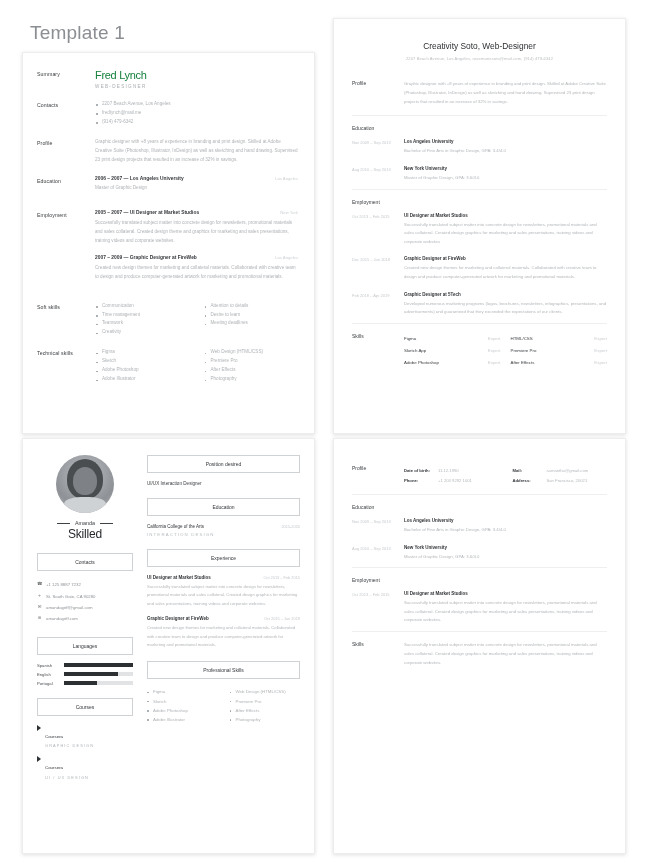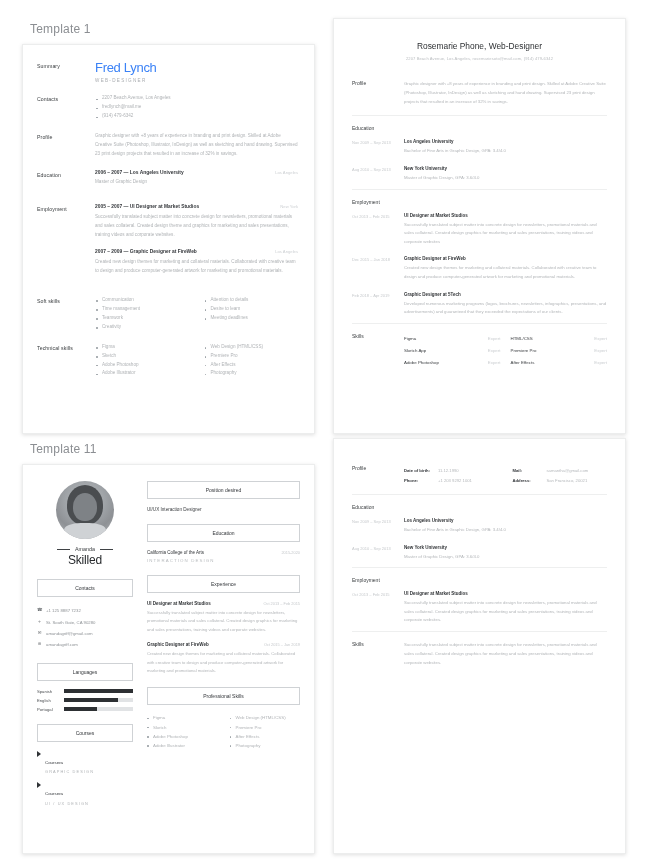--- a/index.html
+++ b/index.html
@@ -13,37 +13,37 @@
     width: 648px; height: 864px;
     padding: 18px 22px 10px 22px;
     display: grid;
     grid-template-columns: 1fr 1fr;
     grid-template-rows: 1fr 1fr;
     column-gap: 18px;
     row-gap: 4px;
   }
   .cell { display: flex; flex-direction: column; }
   .cell-title {
-    font-size: 12px; color: #8b8e92; font-weight: 400;
+    font-size: 19px; color: #8b8e92; font-weight: 400;
     letter-spacing: .2px; margin: 4px 0 8px 8px;
   }
   .sheet {
     background: #fff;
     border: 1px solid #eceded;
     box-shadow: 0 1px 4px rgba(0,0,0,.13);
     flex: 1; overflow: hidden; position: relative;
   }
   hr.sep { border: 0; border-top: 1px solid #eeefef; margin: 0; }
 
   
   .t1 { padding: 16px 16px 10px 14px; }
   .t1row { display: flex; margin-bottom: 11px; }
   .t1key { width: 58px; flex: none; font-size: 5.2px; color: #3d4043; padding-top: 2px; letter-spacing:.1px;}
   .t1val { flex: 1; }
-  .t1name { font-size: 13px; color: #3b82f6; letter-spacing: -.3px; line-height: 1.1; }
+  .t1name { font-size: 11px; color: #15803d; letter-spacing: -.3px; line-height: 1.1; }
   .t1sub { font-size: 4.6px; color: #a9acb0; letter-spacing: 1.3px; margin-top: 3px; }
   .t1bul { font-size: 4.6px; color: #b0b3b6; line-height: 1.95; padding-left: 7px; position: relative; }
   .t1bul::before { content:""; position:absolute; left:1px; top:4.4px; width:1.6px;height:1.6px;background:#9aa0a5;border-radius:50%;}
   .t1p { font-size: 4.6px; color: #b0b3b6; line-height: 1.95; }
   .t1hd { display:flex; justify-content:space-between; align-items:baseline; }
   .t1hdl { font-size: 4.9px; color: #33363a; font-weight: bold; }
   .t1hdr { font-size: 4.2px; color: #cdd0d3; }
   .t1sub2 { font-size: 4.6px; color: #b0b3b6; margin-top: 4px; }
   .t1block { margin-bottom: 9px; }
   .t1cols { display: flex; gap: 14px; }
@@ -244,21 +244,21 @@
           </div>
         </div>
 
       </div>
     </div>
   </div>
 
   <div class="cell">
     <div class="sheet">
       <div class="t2">
-        <div class="t2name">Rosemarie Phone, Web-Designer</div>
+        <div class="t2name">Creativity Soto, Web-Designer</div>
         <div class="t2contact">2207 Beach Avenue, Los Angeles, rosemariesoto@mail.com, (914) 479-6342</div>
 
         <div class="t2row" style="margin-top:10px">
           <div class="t2key">Profile</div>
           <div class="t2body">
               <div class="t2p">Graphic designer with +8 years of experience in branding and print design. Skilled at Adobe Creative Suite (Photoshop, Illustrator, InDesign) as well as sketching and hand drawing. Supervised 23 print design projects that resulted in an increase of 32% in savings.</div>
             </div>
         </div>
         <hr class="sep">
 
@@ -335,21 +335,20 @@
               </div>
             </div>
           </div>
         </div>
 
       </div>
     </div>
   </div>
 
   <div class="cell">
-    <div class="cell-title">Template 11</div>
     <div class="sheet">
       <div class="t11">
 
         <div class="t11left">
           <div class="avatar">
             <div class="hair"></div>
               <div class="face"></div>
               <div class="body"></div>
           </div>
           <div class="namewrap">

